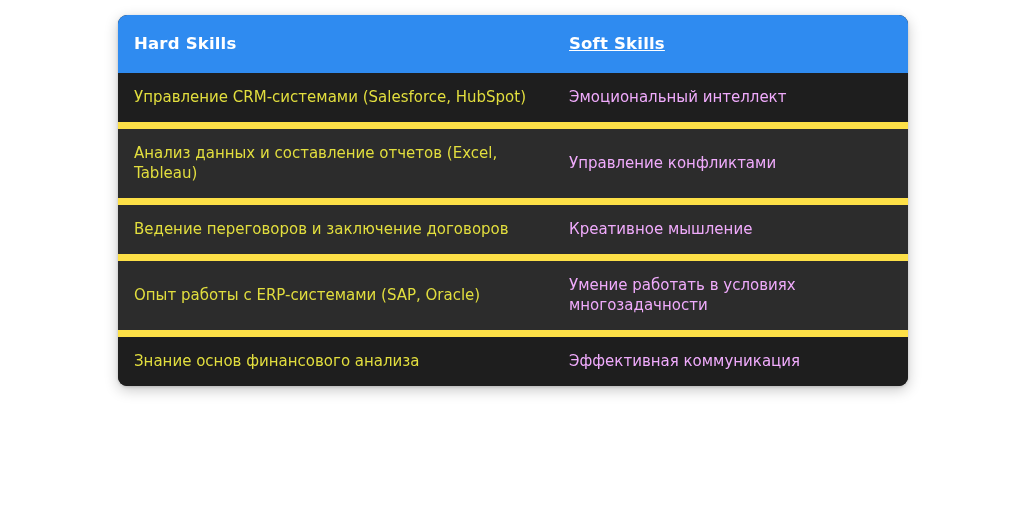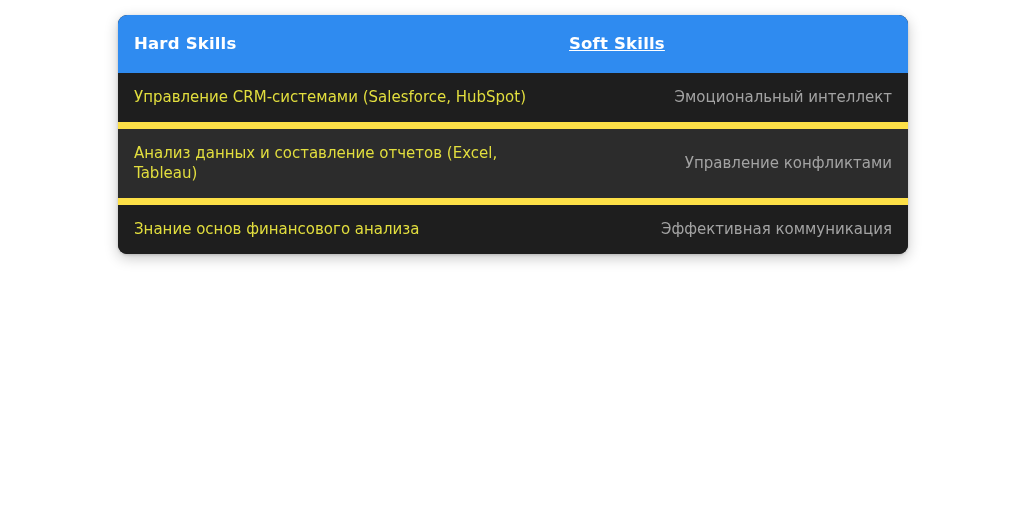--- a/index.html
+++ b/index.html
@@ -78,23 +78,22 @@
     vertical-align: middle;
     font-size: 15px;
     line-height: 1.38;
     padding: 14px 16px 14px 16px;
     border: none;
   }
   tbody td.hard {
     color: #e2de3e;
   }
   tbody td.soft {
-    color: #a3a3a3;
+    color: #f0abfc;
     padding-left: 16px;
-    text-align: right;
   }
 </style>
 </head>
 <body>
 
 <div id="stage">
 
   <div class="table-card">
     <table class="skills">
       <colgroup>
@@ -110,20 +109,28 @@
       <tbody id="table-body">
 
       <tr>
             <td class="hard">Управление CRM-системами (Salesforce, HubSpot)</td>
             <td class="soft">Эмоциональный интеллект</td>
           </tr>
           <tr class="alt">
             <td class="hard">Анализ данных и составление отчетов (Excel, Tableau)</td>
             <td class="soft">Управление конфликтами</td>
           </tr>
+          <tr class="alt">
+            <td class="hard">Ведение переговоров и заключение договоров</td>
+            <td class="soft">Креативное мышление</td>
+          </tr>
+          <tr class="alt">
+            <td class="hard">Опыт работы с ERP-системами (SAP, Oracle)</td>
+            <td class="soft">Умение работать в условиях многозадачности</td>
+          </tr>
           <tr>
             <td class="hard">Знание основ финансового анализа</td>
             <td class="soft">Эффективная коммуникация</td>
           </tr>
         </tbody>
     </table>
   </div>
 
 </div>
 

